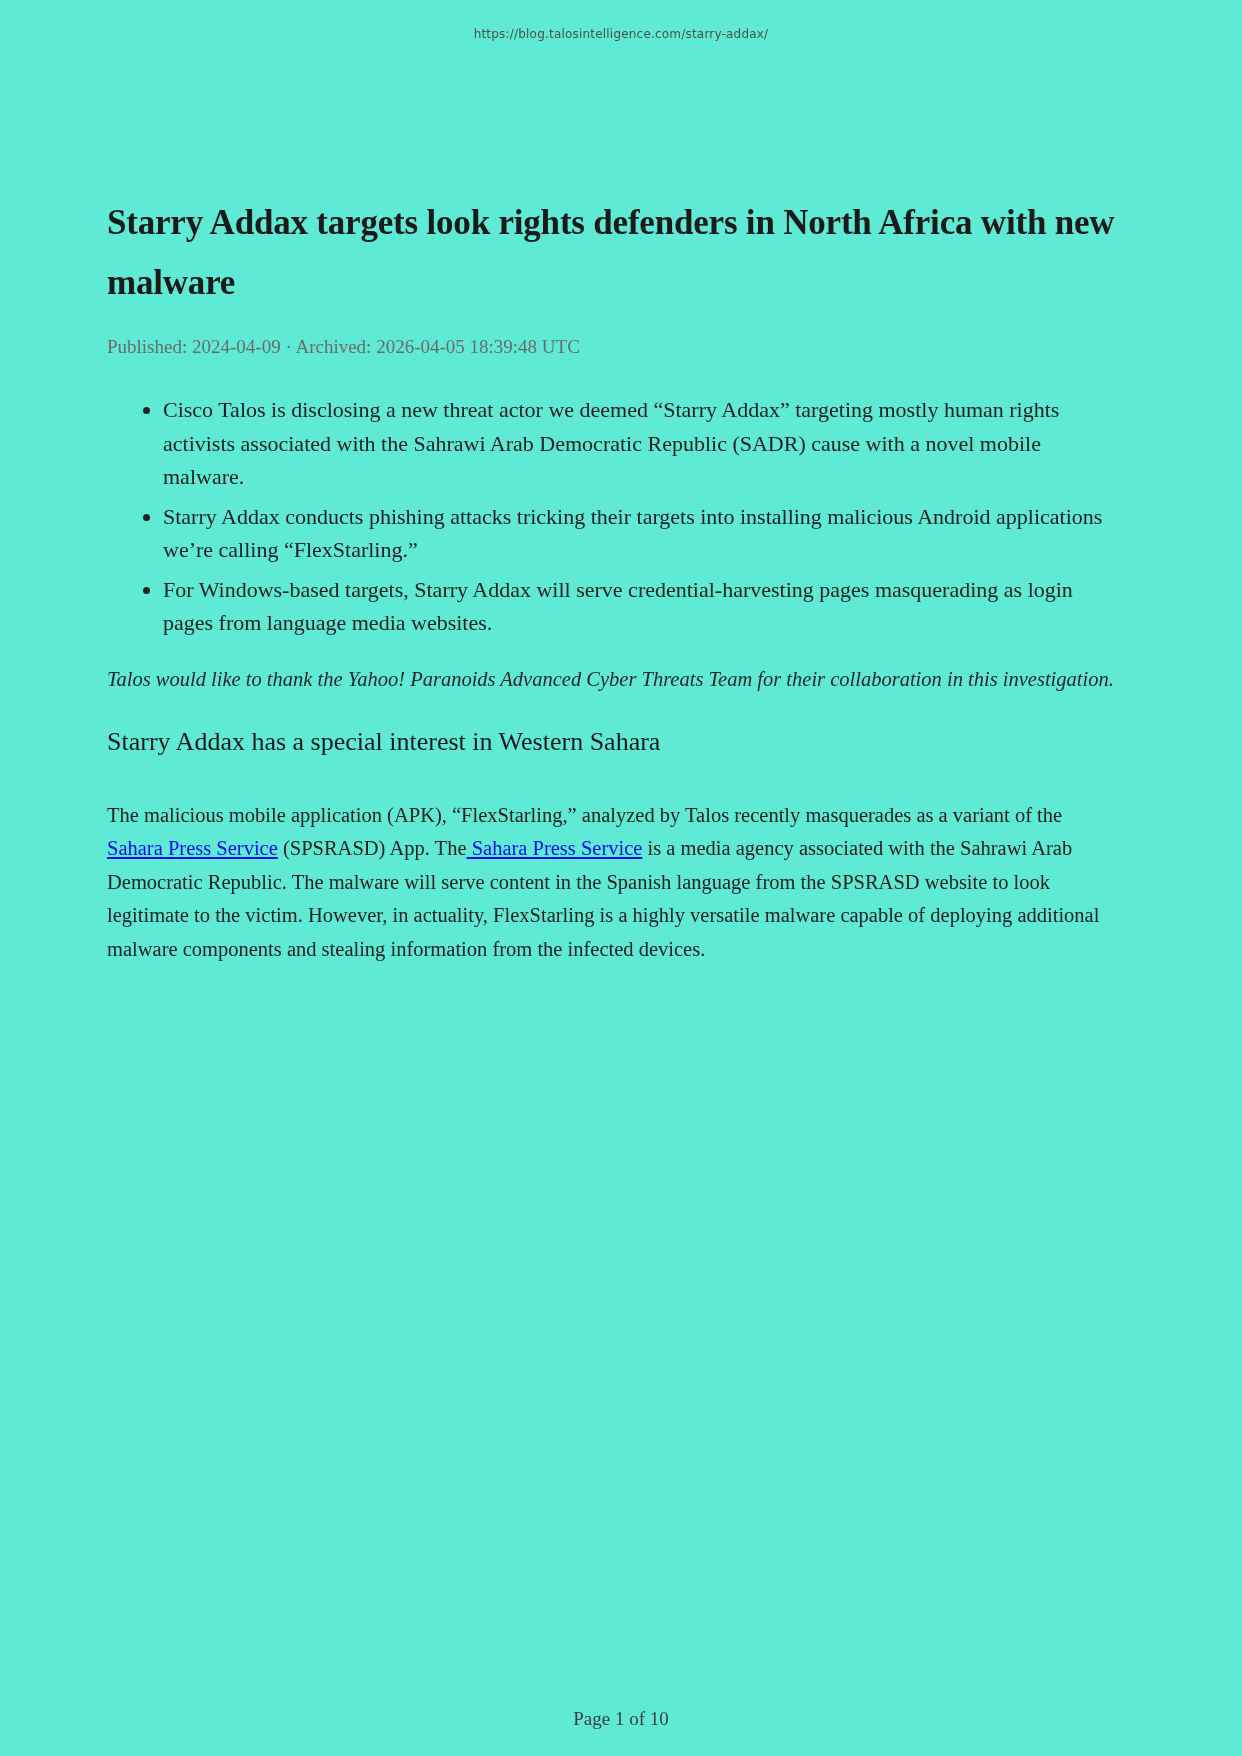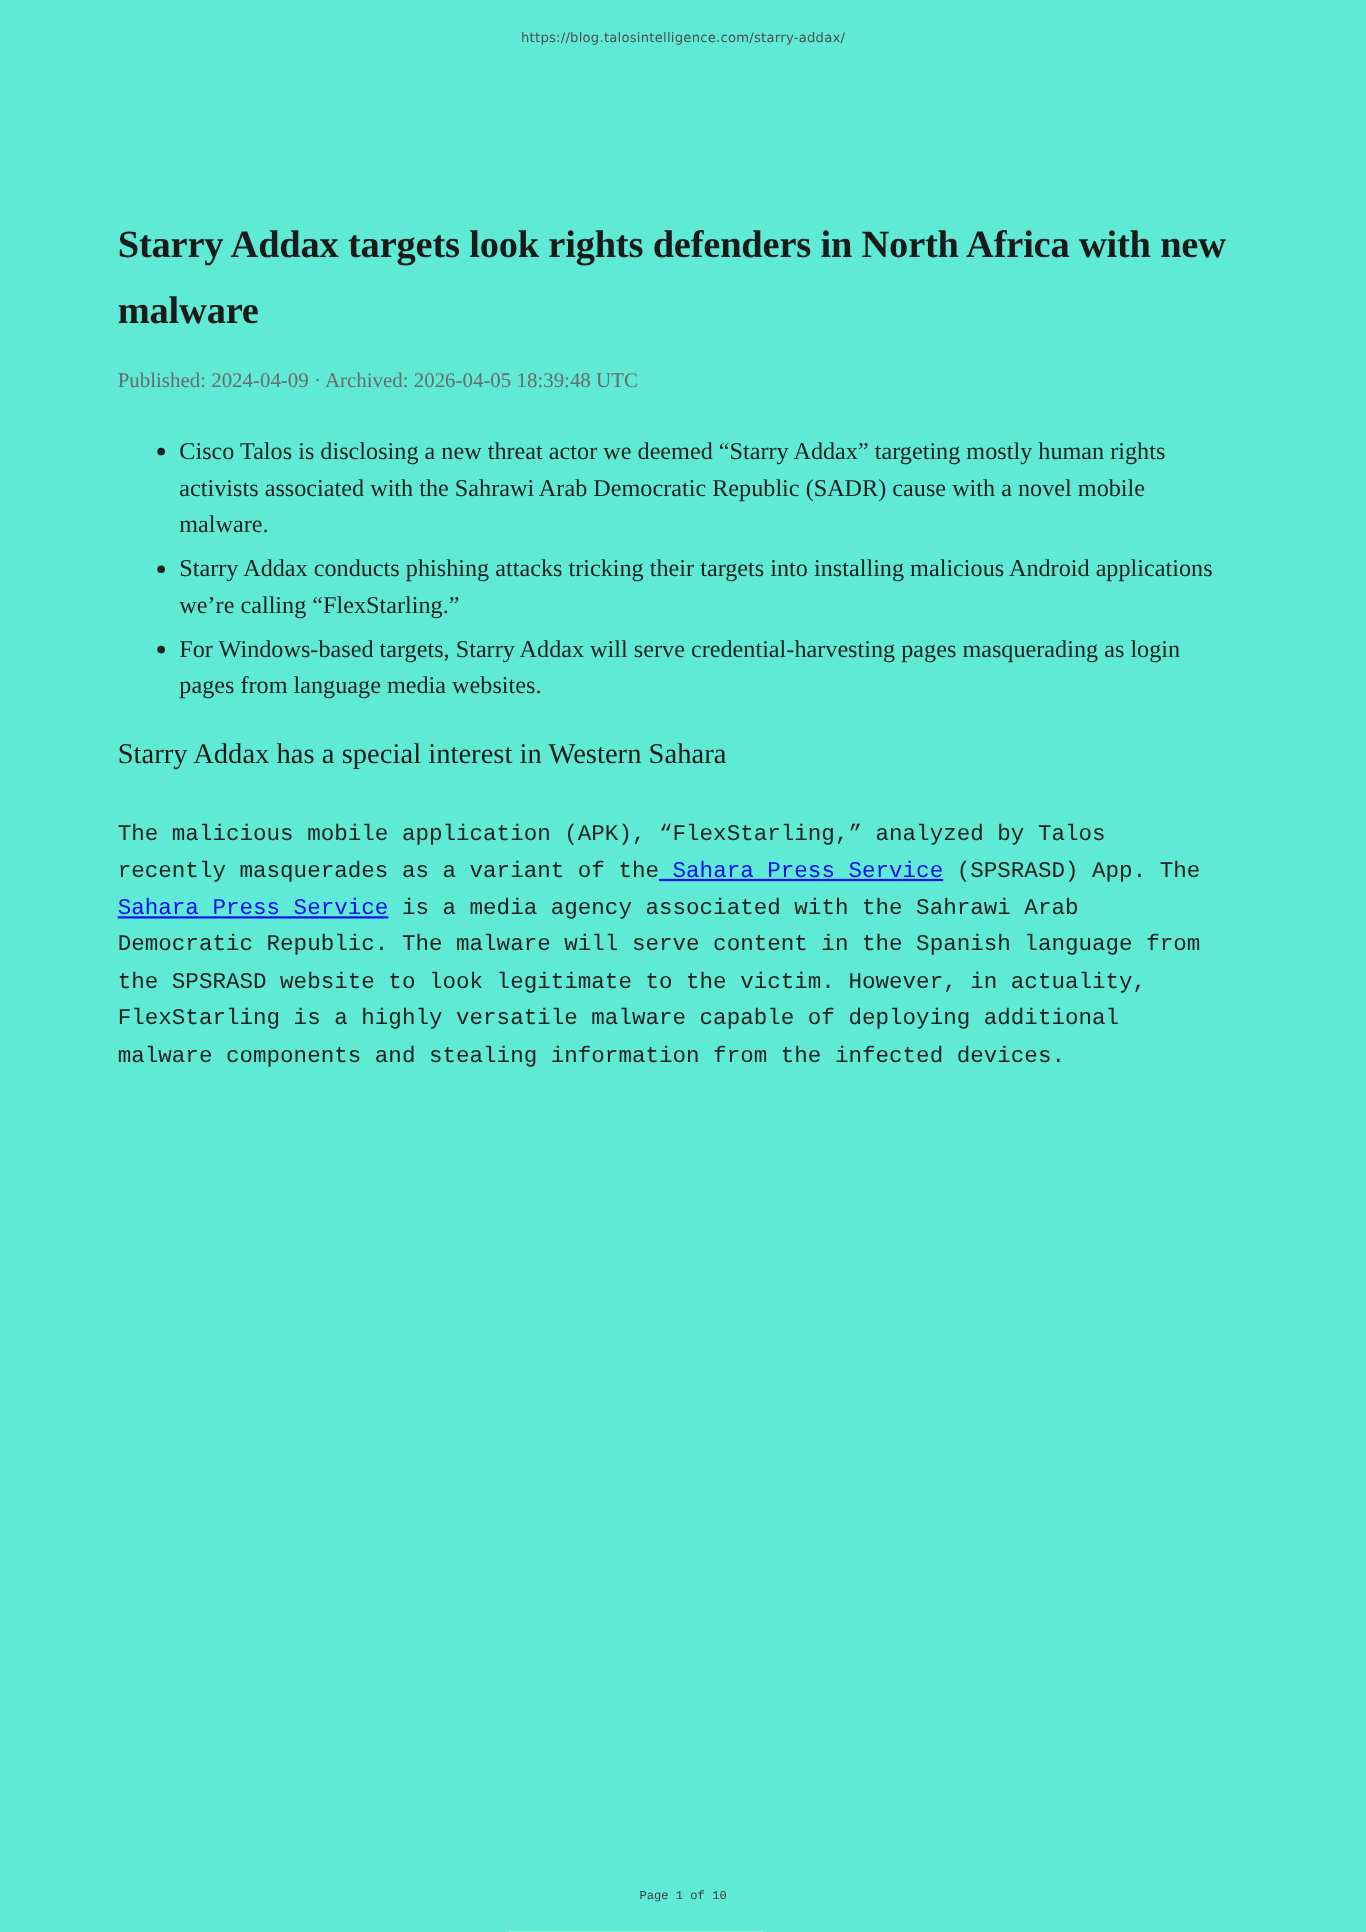--- a/index.html
+++ b/index.html
@@ -75,35 +75,34 @@
     font-size: 26px;
     line-height: 32px;
     font-weight: normal;
     color: #1a1a1a;
   }
   .body-para {
     margin-top: 41px;
     font-size: 20.5px;
     line-height: 33.5px;
     color: #222222;
-    font-family: Liberation Mono, monospace;
   }
   a.link {
     color: #0d0dee;
     text-decoration: underline;
     cursor: pointer;
   }
   .footer {
     position: absolute;
     bottom: 26px;
     left: 0;
     width: 100%;
     text-align: center;
-    font-family: Liberation Mono, monospace;
-    font-size: 11px;
+    font-family: Liberation Serif, serif;
+    font-size: 19px;
     color: #3d3d3d;
   }
 </style>
 </head>
 <body>
 
 <div class="page">
 
   <div class="url-bar">https://blog.talosintelligence.com/starry-addax/</div>
 
@@ -113,20 +112,21 @@
 
 
     <p class="meta">Published: 2024-04-09 · Archived: 2026-04-05 18:39:48 UTC</p>
 
     <ul class="summary-list">
       <li>Cisco Talos is disclosing a new threat actor we deemed “Starry Addax” targeting mostly human rights activists associated with the Sahrawi Arab Democratic Republic (SADR) cause with a novel mobile malware.</li>
       <li>Starry Addax conducts phishing attacks tricking their targets into installing malicious Android applications we’re calling “FlexStarling.”</li>
       <li>For Windows-based targets, Starry Addax will serve credential-harvesting pages masquerading as login pages from language media websites.</li>
     </ul>
 
+    <p class="italic-note">Talos would like to thank the Yahoo! Paranoids Advanced Cyber Threats Team for their collaboration in this investigation.</p>
 
     <h2 class="section-heading">Starry Addax has a special interest in Western Sahara</h2>
 
     <p class="body-para"><span>The malicious mobile application (APK), “FlexStarling,” analyzed by Talos recently masquerades as a variant of the</span><a class="link" href="#" style="color: rgb(13, 13, 238);"> Sahara Press Service</a><span> (SPSRASD) App. The</span><a class="link" href="#" style="color: rgb(13, 13, 238);"> Sahara Press Service</a><span> is a media agency associated with the Sahrawi Arab Democratic Republic. The malware will serve content in the Spanish language from the SPSRASD website to look legitimate to the victim. However, in actuality, FlexStarling is a highly versatile malware capable of deploying additional malware components and stealing information from the infected devices.</span></p>
 
   </article>
 
   <div class="footer">Page 1 of 10</div>
 
 </div>

